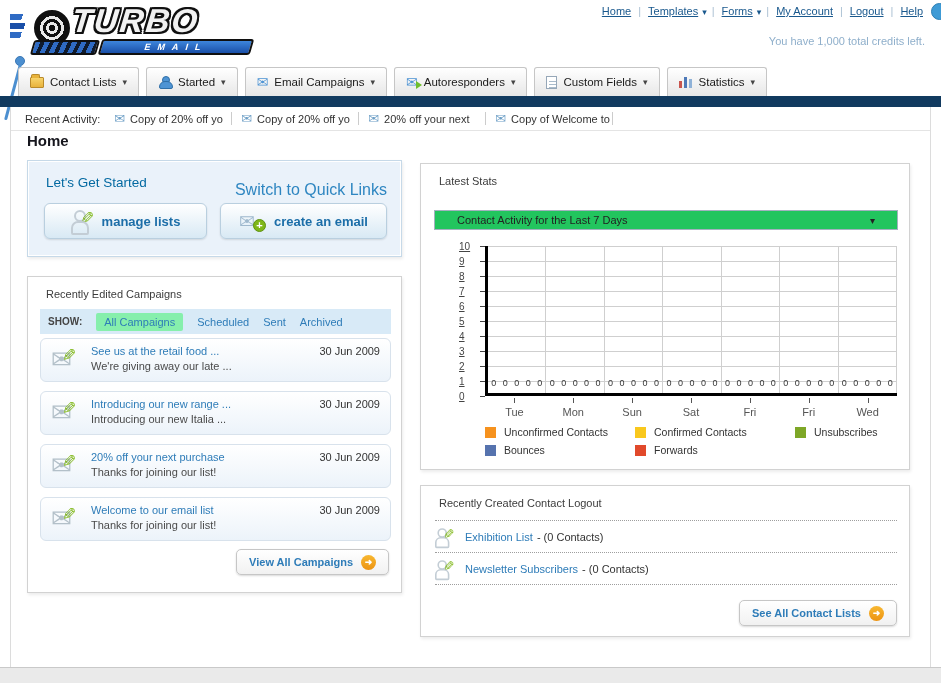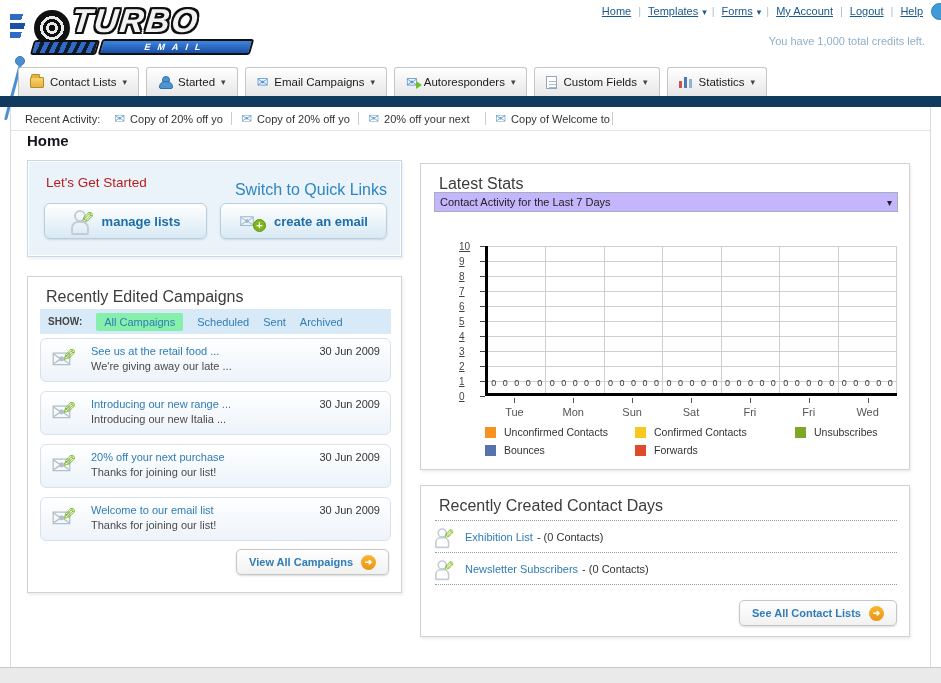--- a/index.html
+++ b/index.html
@@ -84,25 +84,25 @@
   .ra-env { color:#6FA0C7; font-size:13px; line-height:1; flex:0 0 auto; }
 
   .frame { position:absolute; top:107px; width:1px; height:560px; background:#DCDCDC; }
   .frame.fl { left:10px; } .frame.fr { left:930px; }
   .footer { position:absolute; left:0; top:667px; width:941px; height:16px; background:#EAEAEA; border-top:1px solid #C9C9C9; }
 
   .page-title { position:absolute; left:27px; top:132px; font-size:15px; font-weight:bold; color:#16161D; }
 
   
   .panel { position:absolute; background:#fff; border:1px solid #D2D2D2; box-shadow:1px 2px 3px rgba(0,0,0,0.08); }
-  .panel-title { position:absolute; left:18px; top:11px; font-size:16px; color:#3C3C3C; }
+  .panel-title { position:absolute; left:18px; top:11px; font-size:11px; color:#3C3C3C; }
 
   .gs-panel { left:27px; top:160px; width:375px; height:97px; background:#EAF2FA; border:1px solid #C6D9E8;
               box-shadow:inset 0 0 0 1px #fff, 1px 2px 3px rgba(0,0,0,0.08); }
-  .gs-title { position:absolute; left:18px; top:14px; font-size:13.5px; color:#b91c1c; }
+  .gs-title { position:absolute; left:18px; top:14px; font-size:13.5px; color:#0369a1; }
   .gs-switch { position:absolute; right:14px; top:20px; font-size:16px; color:#2E86C1; cursor:pointer; }
   .gs-btn { position:absolute; top:42px; height:36px; border:1px solid #B9CFDF; border-radius:6px;
             background:linear-gradient(#FFFFFF,#D8E9F4); display:flex; align-items:center; justify-content:center;
             gap:9px; cursor:pointer; box-shadow:0 1px 2px rgba(0,0,0,0.12); }
   .gs-btn.b1 { left:16px; width:163px; }
   .gs-btn.b2 { left:192px; width:167px; }
   .gs-btn-label { font-size:13px; font-weight:bold; color:#1C6EA8; }
   .i-person-pencil { width:22px; height:22px; position:relative; flex:0 0 auto; }
   .i-person-pencil::before { content:""; position:absolute; left:3px; top:0; width:8px; height:8px;
             border:2px solid #C3CDD5; border-radius:50%; }
@@ -134,22 +134,22 @@
   .ci-date { position:absolute; right:10px; top:6px; font-size:11px; color:#333; }
   .pill-btn { position:absolute; height:26px; display:flex; align-items:center; gap:8px; padding:0 12px;
               border:1px solid #C6C6C6; border-radius:5px; background:linear-gradient(#FFFFFF,#F1F1F1);
               box-shadow:0 1px 2px rgba(0,0,0,0.15); cursor:pointer; font-size:11px; font-weight:bold; color:#2E7CB8; }
   .view-all { right:12px; top:272px; }
   .arrow-circle { width:15px; height:15px; border-radius:50%; background:linear-gradient(#F8B831,#EC9312);
                   color:#fff; font-size:9px; line-height:15px; text-align:center; font-weight:bold; }
 
   
   .stats-panel { left:420px; top:163px; width:490px; height:307px; }
-  .stats-dropdown { position:absolute; left:13px; top:28px; width:464px; height:20px; border:1px solid #A3B1BF;
-                    background:#c4b5fd; display:flex; align-items:center; padding:0 5px; cursor:pointer; }
+  .stats-dropdown { position:absolute; left:13px; top:46px; width:464px; height:20px; border:1px solid #A3B1BF;
+                    background:#22c55e; display:flex; align-items:center; padding:0 22px; cursor:pointer; }
   .sd-value { flex:1; font-size:11px; color:#222; }
   .sd-caret { font-size:10px; color:#222; }
   .chart { position:absolute; left:38px; top:82px; width:440px; height:180px; }
   .chart-plot { position:absolute; left:26px; top:0; width:412px; height:150px; border-left:3px solid #000;
                 border-bottom:3px solid #000; display:flex; }
   .hline { position:absolute; left:0; width:100%; height:1px; background:#CFCFCF; }
   .ylab { position:absolute; left:0; width:20px; text-align:left; font-size:10px; color:#444;text-decoration:underline; }
   .ytick { position:absolute; left:21px; width:5px; height:1px; background:#444; }
   .cgroup { flex:1; position:relative; border-right:1px solid #CFCFCF; display:flex; align-items:flex-end;
             justify-content:space-around; padding-bottom:5px; }
@@ -442,21 +442,21 @@
           <span class="leg-label">Bounces</span>
         </div>
         <div class="leg-item">
           <span class="leg-sq" style="background: rgb(225, 73, 43);"></span>
           <span class="leg-label">Forwards</span>
         </div>
       </div>
   </div>
 
   <div class="panel cl-panel">
-    <span class="panel-title">Recently Created Contact Days</span>
+    <span class="panel-title">Recently Created Contact Logout</span>
     <div class="cl-list">
         <div class="cl-item">
           <span class="i-person-pencil cl-icon">
             <span class="pp-pencil">✎</span>
           </span>
           <span class="cl-name">Exhibition List</span>
           <span class="cl-detail">- (0 Contacts)</span>
         </div>
         <div class="cl-item">
           <span class="i-person-pencil cl-icon">

